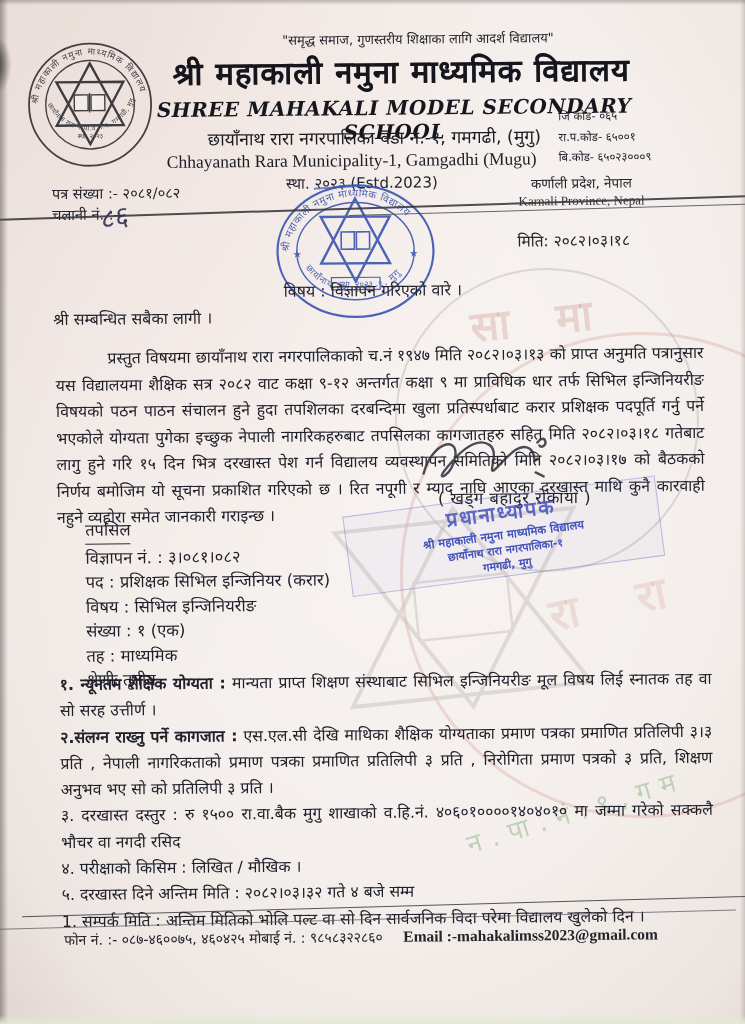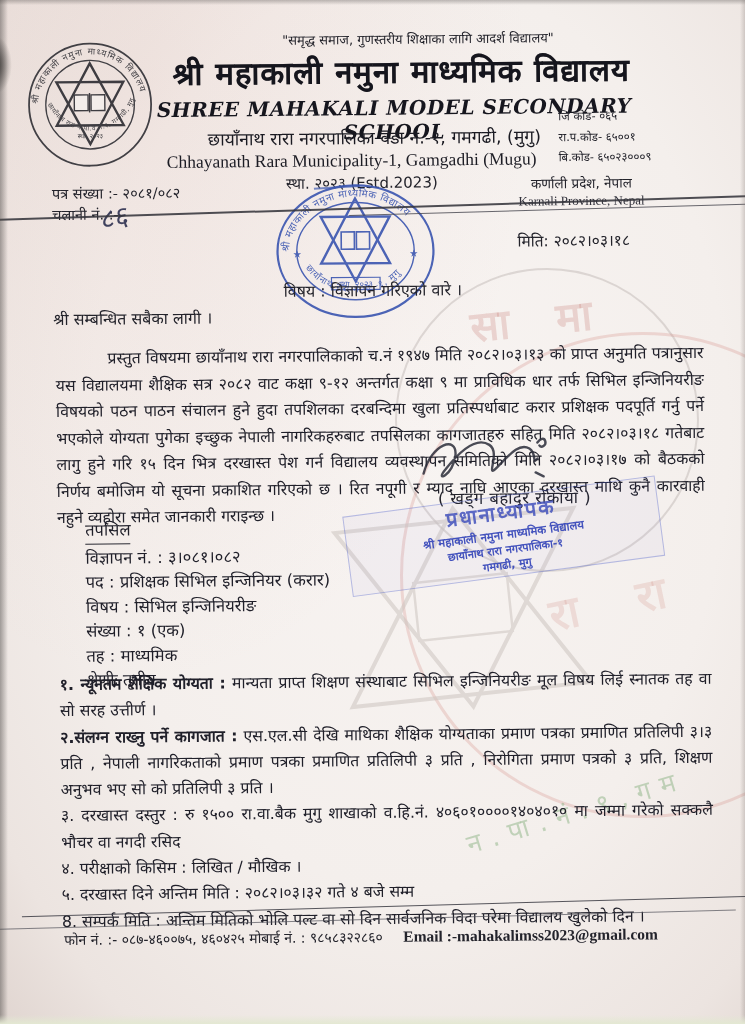--- a/index.html
+++ b/index.html
@@ -229,21 +229,21 @@
       <div class="tline">तह : माध्यमिक</div>
       <div class="tline">श्रेणीः तृतीय</div>
     </div>
 
     <div class="abs items">
       <div class="item"><span class="item-label">१. न्यूनतम शैक्षिक योग्यता :</span><span> मान्यता प्राप्त शिक्षण संस्थाबाट सिभिल इन्जिनियरीङ  मूल विषय लिई स्नातक तह वा सो सरह उत्तीर्ण ।</span></div>
       <div class="item"><span class="item-label">२.संलग्न राख्नु पर्ने कागजात :</span><span> एस.एल.सी देखि माथिका शैक्षिक योग्यताका प्रमाण पत्रका प्रमाणित प्रतिलिपी ३।३ प्रति ,  नेपाली नागरिकताको प्रमाण पत्रका प्रमाणित प्रतिलिपी ३ प्रति , निरोगिता प्रमाण पत्रको ३ प्रति, शिक्षण अनुभव भए सो को प्रतिलिपी ३ प्रति ।</span></div>
       <div class="item"><span class="item-label">३. दरखास्त दस्तुर :</span><span> रु १५०० रा.वा.बैक मुगु शाखाको व.हि.नं. ४०६०१००००१४०४०१० मा जम्मा गरेको सक्कलै भौचर  वा नगदी रसिद</span></div>
       <div class="item"><span class="item-label">४. परीक्षाको किसिम :</span><span> लिखित /  मौखिक ।</span></div>
       <div class="item"><span class="item-label">५. दरखास्त दिने अन्तिम मिति :</span><span> २०८२।०३।३२ गते ४ बजे सम्म</span></div>
-      <div class="item"><span class="item-label">8. सम्पर्क मिति :</span><span> अन्तिम मितिको भोलि पल्ट वा सो दिन सार्वजनिक विदा परेमा विद्यालय खुलेको दिन ।</span></div>
+      <div class="item"><span class="item-label">1. सम्पर्क मिति :</span><span> अन्तिम मितिको भोलि पल्ट वा सो दिन सार्वजनिक विदा परेमा विद्यालय खुलेको दिन ।</span></div>
     </div>
 
     <div class="abs frule-a"></div>
     <div class="abs frule-b"></div>
     <div class="abs footer">
       <span>फोन नं. :- ०८७-४६००७५, ४६०४२५ मोबाई नं. : ९८५८३२२८६०</span>
       <span class="email">Email :-mahakalimss2023@gmail.com</span>
     </div>
   </div>
 

